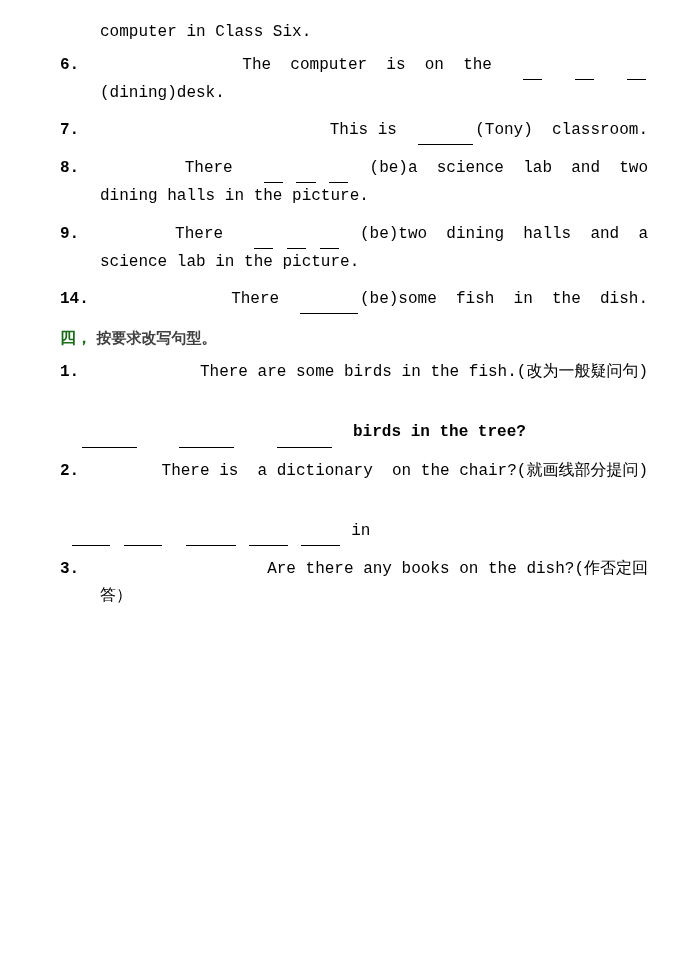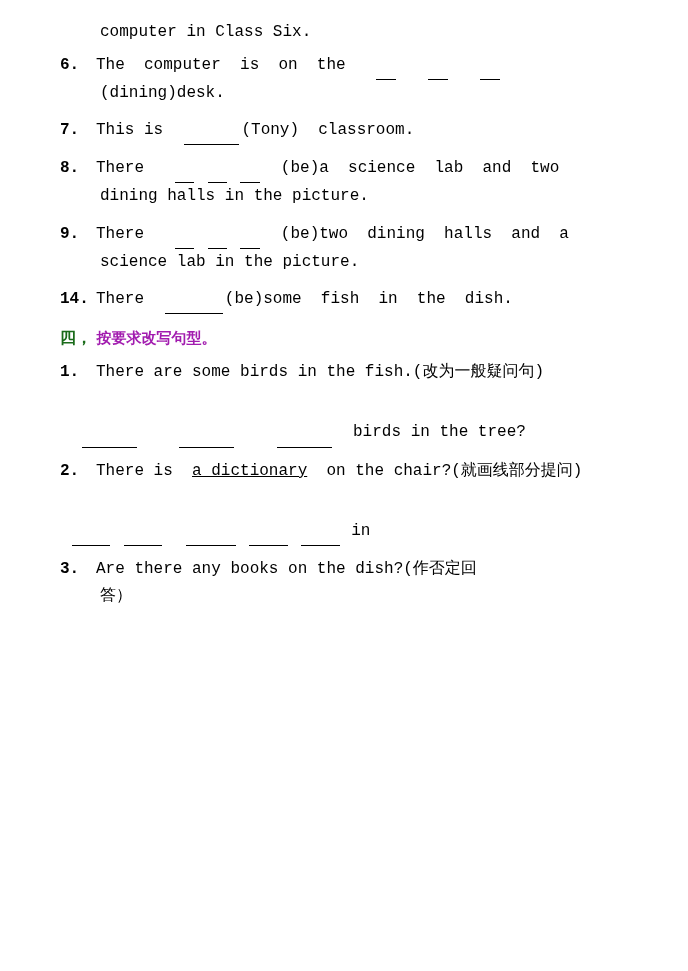--- a/index.html
+++ b/index.html
@@ -37,20 +37,21 @@
 
     .item-number {
       font-weight: bold;
       min-width: 36px;
       flex-shrink: 0;
     }
 
     .item-text {
       flex: 1;
       line-height: 1.7;
+      text-align: right;
     }
 
     .blank {
       display: inline-block;
       border-bottom: 1.5px solid #000;
       min-width: 18px;
       margin: 0 2px;
     }
 
     .blank-short {
@@ -63,26 +64,25 @@
 
     .section-header {
       color: #1a6b1a;
       font-family: Arial, sans-serif;
       font-size: 16px;
       font-weight: bold;
       margin: 14px 0 10px 0;
     }
 
     .section-header .chinese {
-      color: #a21caf;
+      color: #404040;
       font-size: 15px;
     }
 
     .underline-word {
-      text-decoration: underline;
     }
 
     .continuation {
       padding-left: 40px;
       line-height: 1.7;
       margin-bottom: 6px;
     }
 
     .q-block {
       margin-bottom: 10px;
@@ -176,21 +176,21 @@
   <div class="q-block">
     <div class="item-row">
       <span class="item-number">1.</span>
       <span class="item-text">
         There are some birds in the fish.(改为一般疑问句)
       </span>
     </div>
     <div class="continuation">
       &nbsp;
     </div>
-    <div class="answer-line" style="padding-left: 20px;">
+    <div class="answer-line" style="padding-left: 20px; font-weight: bold;">
       <span class="blank blank-long" style="min-width:55px;">&nbsp;&nbsp;&nbsp;&nbsp;&nbsp;</span>
       &nbsp;&nbsp;
       <span class="blank blank-long" style="min-width:55px;">&nbsp;&nbsp;&nbsp;&nbsp;&nbsp;</span>
       &nbsp;&nbsp;
       <span class="blank blank-long" style="min-width:55px;">&nbsp;&nbsp;&nbsp;&nbsp;&nbsp;</span>
       &nbsp;birds in the tree?
     </div>
   </div>
 
   <div class="q-block">

